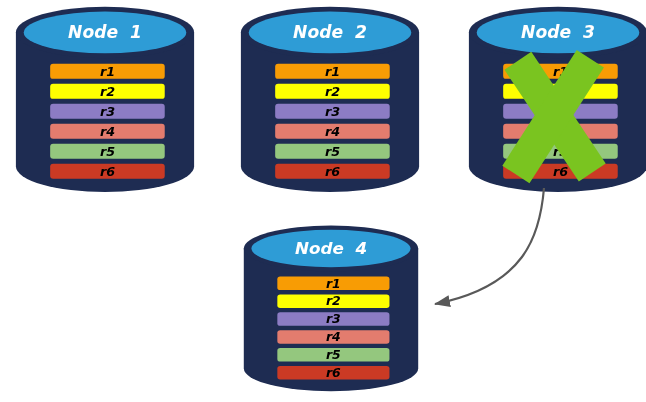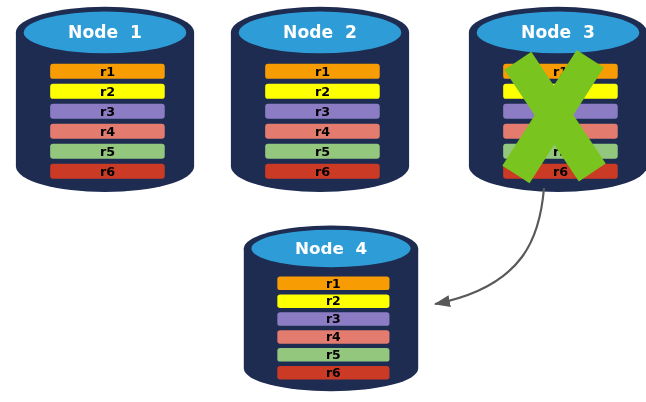--- a/index.html
+++ b/index.html
@@ -4,24 +4,24 @@
 <style>
   html,body { margin:0; padding:0; }
   body { font-family: "DejaVu Sans", "Liberation Sans", sans-serif; }
   .stage {
     position: relative;
     width: 646px;
     height: 402px;
     background: #FFFFFF;
     overflow: hidden;
   }
-  .node { position: absolute; }
+  .node { position: absolute; font-style: italic; }
   .node svg { display:block; width:100%; height:100%; }
   .node1 { left:11px;  top:5px;   width:188px; height:190px; }
-  .node2 { left:226px; top:5px;   width:188px; height:190px; }
+  .node2 { left:236px; top:5px;   width:188px; height:190px; }
   .node3 { left:464px; top:5px;   width:188px; height:190px; }
   .node4 { left:239px; top:224px; width:184px; height:170px; }
   .node-title {
     font-family: "DejaVu Sans", "Liberation Sans", sans-serif;
     font-weight: bold;
     font-size: 17.5px;
     text-anchor: middle;
     white-space: pre;
   }
   .bar-label {

